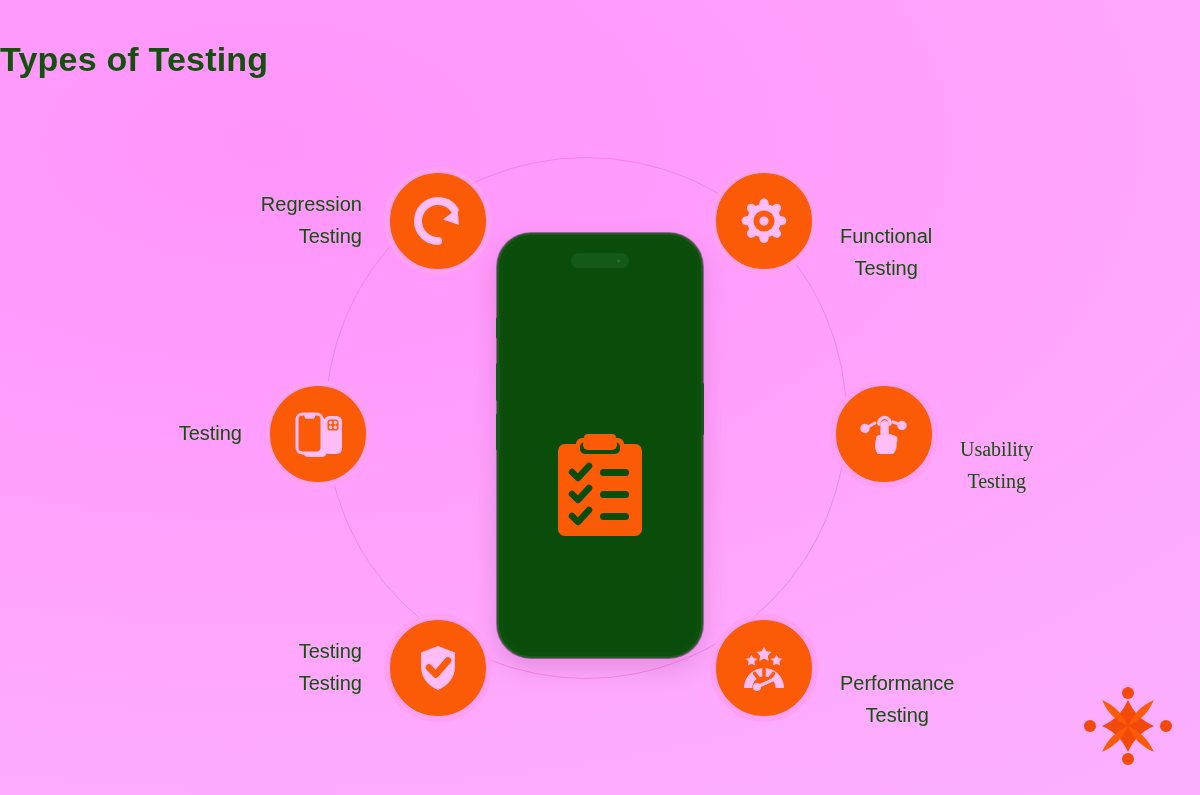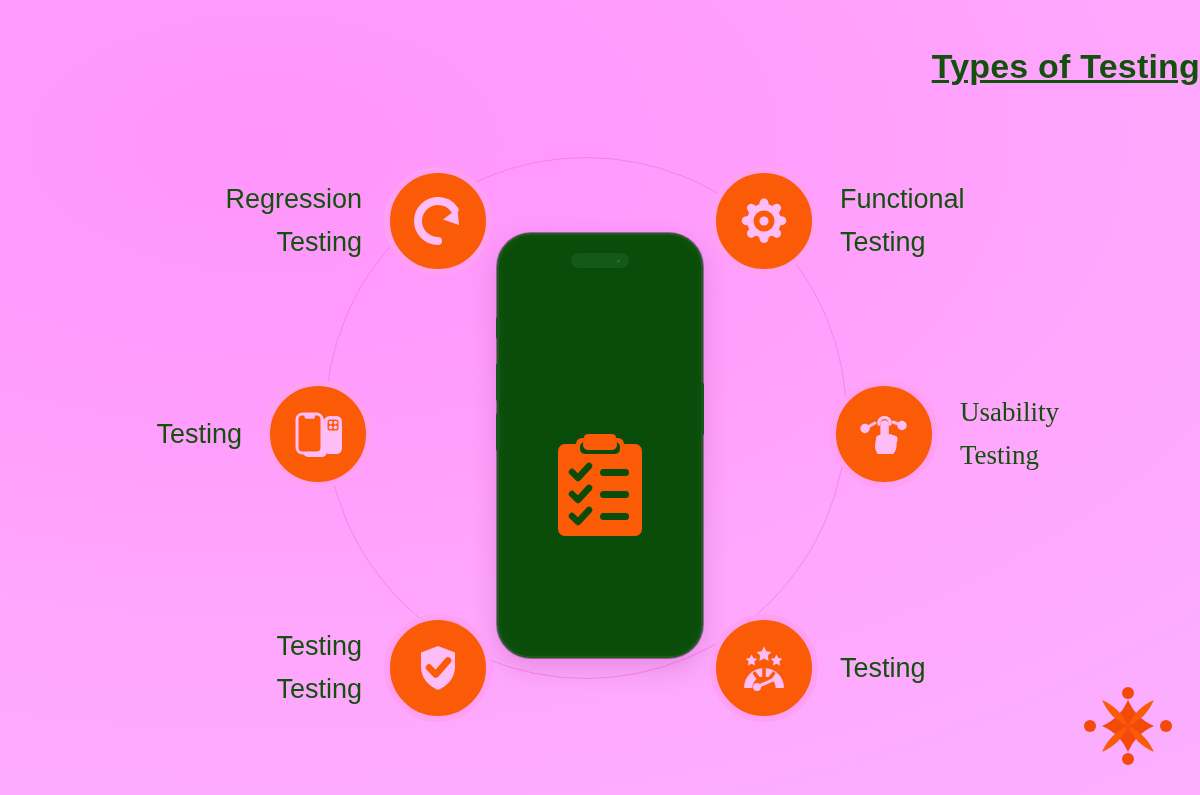--- a/index.html
+++ b/index.html
@@ -5,25 +5,24 @@
   * { margin:0; padding:0; box-sizing:border-box; }
   html,body { width:1200px; height:795px; }
   body {
     font-family: "Liberation Sans", sans-serif;
     background: radial-gradient(ellipse 120% 100% at 22% 18%, #ff95fb 0%, #ff9cfc 30%, #ffa6fd 62%, #fbaffe 100%);
     position:relative; overflow:hidden;
   }
 
   
   #title {
-    position:absolute; top:47px; left:0; width:1200px;
-    text-align:right;
+    position:absolute; top:40px; left:0; width:1200px;
+    text-align:left;
     font-size:34px; font-weight:bold; letter-spacing:.2px;
     color:#14500d;
-    text-decoration:underline;
   }
 
   
   #stage { position:absolute; left:0; top:0; width:1200px; height:795px; }
 
   
   #ring {
     position:absolute; left:325px; top:157px;
     width:522px; height:522px;
     border-radius:50%;
@@ -69,23 +68,23 @@
     position:absolute; inset:0;
     border-radius:50%;
     background:#fb5a07;
     border:6px solid #ffa0f3;
     display:flex; align-items:center; justify-content:center;
   }
   .bubble svg { display:block; }
 
   .label {
     position:absolute; top:50%; transform:translateY(-50%);
-    font-size:27px; line-height:1.58; color:#14500d; white-space:nowrap;
-  }
-  .label.right { left:130px; text-align:left; }
+    font-size:20px; line-height:1.58; color:#14500d; white-space:nowrap;
+  }
+  .label.right { left:130px; text-align:center;margin-top:32px; }
   .label.left  { right:130px; text-align:right; }
 
   
   #node-regression    { left:384px; top:167px; }
   #node-functional    { left:710px; top:167px; }
   #node-compatibility { left:264px; top:380px; }
   #node-usability     { left:830px; top:380px;font-family:Liberation Serif, serif; }
   #node-security      { left:384px; top:614px; }
   #node-performance   { left:710px; top:614px; }
 
@@ -248,20 +247,21 @@
             <rect x="20.5" y="31.8" width="3.6" height="12" rx="1.8" transform="rotate(-38 22.3 37.8)"></rect>
             <rect x="27.2" y="28.6" width="3.6" height="11" rx="1.8"></rect>
             <rect x="34.1" y="31.8" width="3.6" height="12" rx="1.8" transform="rotate(38 35.9 37.8)"></rect>
           </g>
           <line x1="22" y1="48" x2="43" y2="38.5" stroke="#ffbdf7" stroke-width="3.2" stroke-linecap="round"></line>
           <circle cx="22" cy="48" r="4" fill="#ffbdf7"></circle>
         </svg>
       </span>
     </div>
     <div class="label right">
+      <div>Performance</div>
       <div>Testing</div>
     </div>
   </div>
 
   <div id="logo">
     <svg width="100" height="90" viewBox="0 0 100 90">
       <g fill="#f3490b">
         <path d="M50 14 C56 27 63 34 76 40 C63 46 56 53 50 66 C44 53 37 46 24 40 C37 34 44 27 50 14 Z"></path>
         <path d="M24 14 C37 20 44 27 50 40 C56 27 63 20 76 14 C70 27 63 34 50 40 C63 46 70 53 76 66 C63 60 56 53 50 40 C44 53 37 60 24 66 C30 53 37 46 50 40 C37 34 30 27 24 14 Z" fill="#fb5a07"></path>
         <circle cx="50" cy="7" r="6"></circle>

